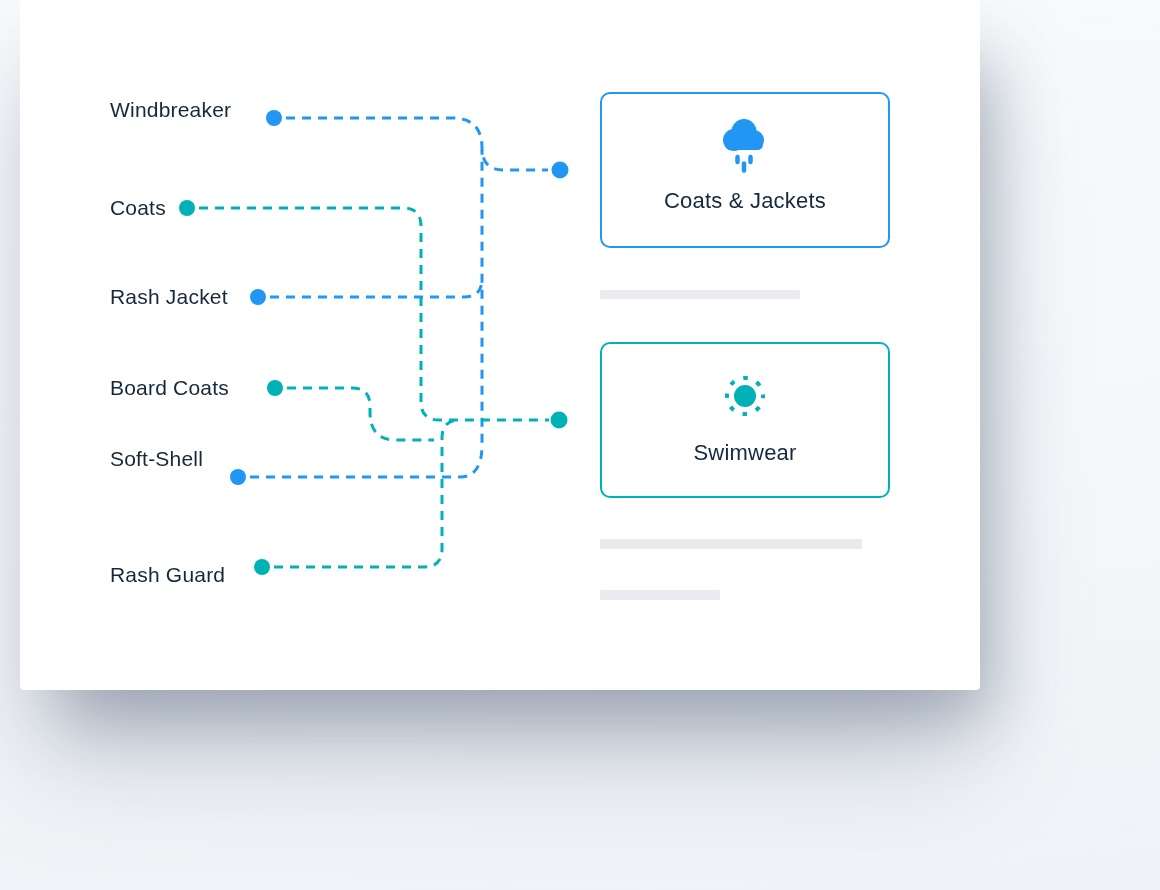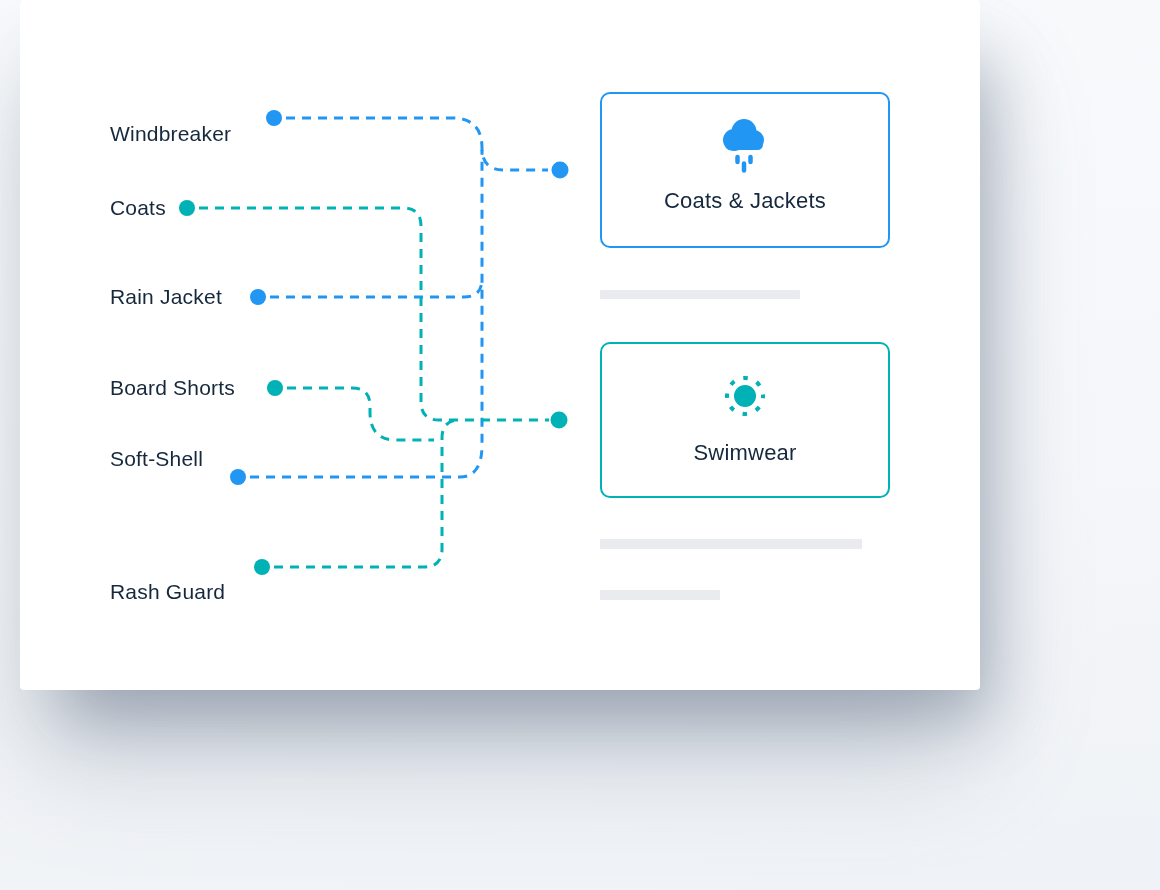--- a/index.html
+++ b/index.html
@@ -42,36 +42,36 @@
   .ln.teal{stroke:var(--teal,#00b1b5);}
   .dot.blue{fill:var(--blue,#2196f3);}
   .dot.teal{fill:var(--teal,#00b1b5);}
 </style>
 </head>
 <body>
 
 <div class="page">
   <div class="card">
 
-    <div class="item" style="top:120px">
+    <div class="item" style="top:96px">
       <span class="item-label">Windbreaker</span>
     </div>
     <div class="item" style="top:194px">
       <span class="item-label">Coats</span>
     </div>
     <div class="item" style="top:283px">
-      <span class="item-label">Rain Jacket</span>
+      <span class="item-label">Rash Jacket</span>
     </div>
     <div class="item" style="top:374px">
-      <span class="item-label">Board Shorts</span>
+      <span class="item-label">Board Coats</span>
     </div>
     <div class="item" style="top:445px">
       <span class="item-label">Soft-Shell</span>
     </div>
-    <div class="item" style="top:578px">
+    <div class="item" style="top:561px">
       <span class="item-label">Rash Guard</span>
     </div>
 
     <div class="cat teal" style="top:342px">
       <svg class="ic" width="52" height="52" viewBox="0 0 52 52">
         <circle cx="26" cy="26" r="11" fill="currentColor"></circle>
         <circle cx="26" cy="26" r="18" fill="none" stroke="currentColor" stroke-width="4" stroke-dasharray="4.6 9.537" stroke-dashoffset="2.3"></circle>
       </svg>
       <div class="cat-label">Swimwear</div>
     </div>

